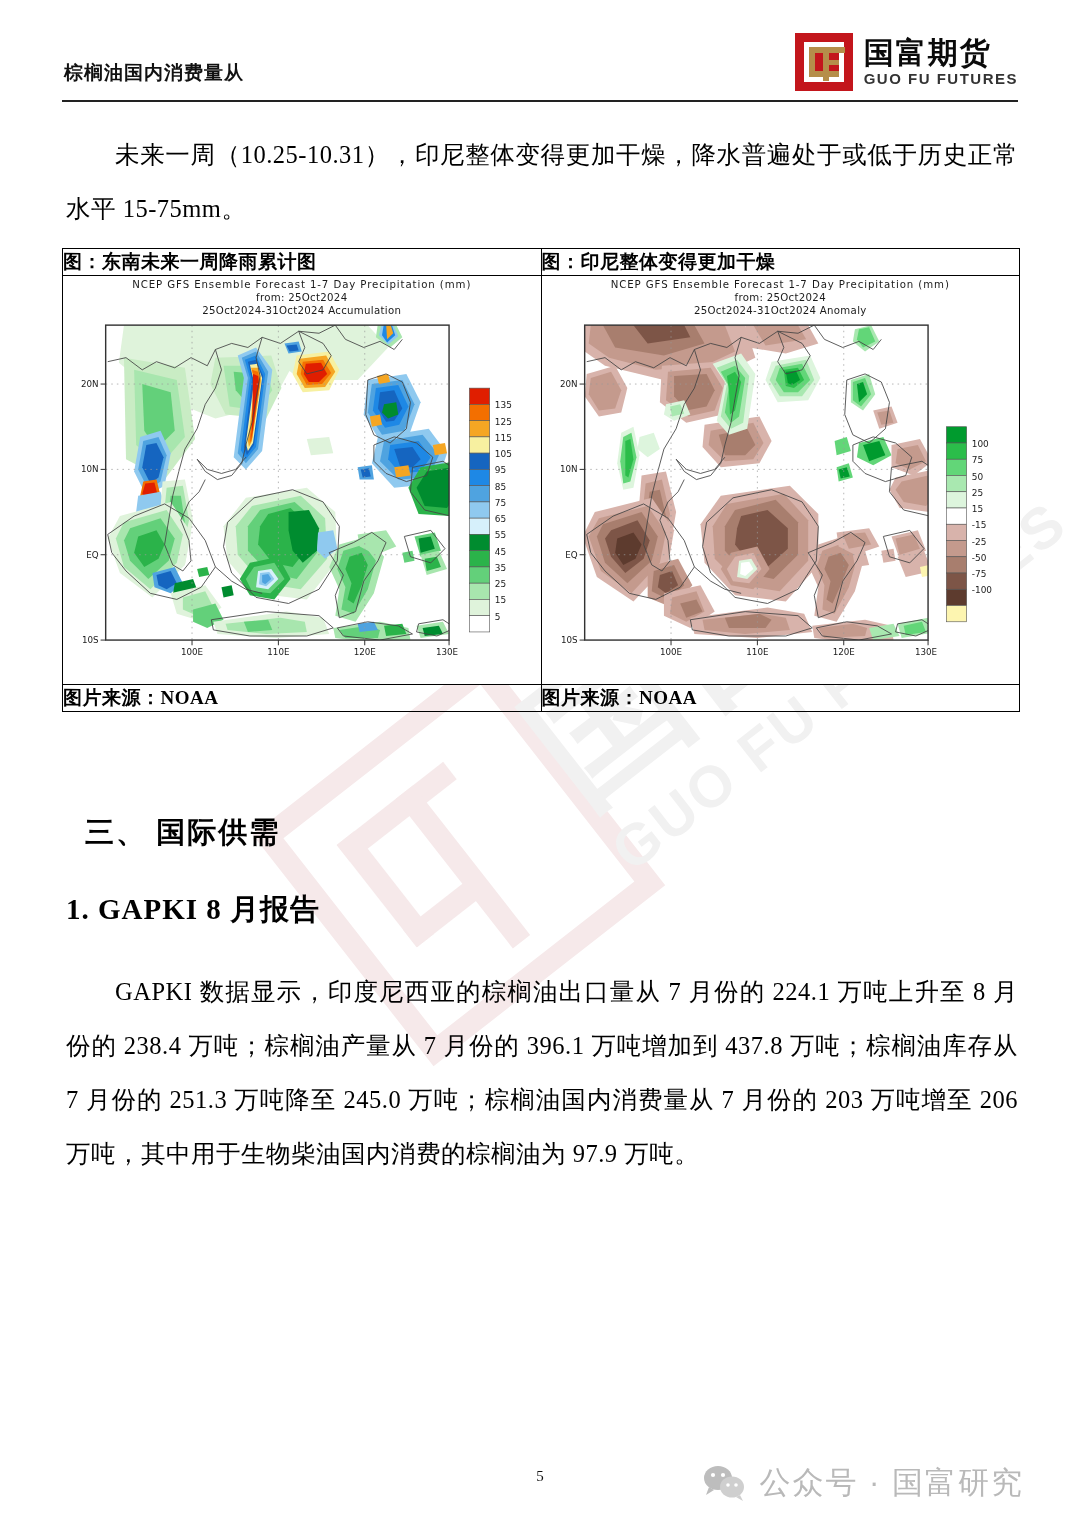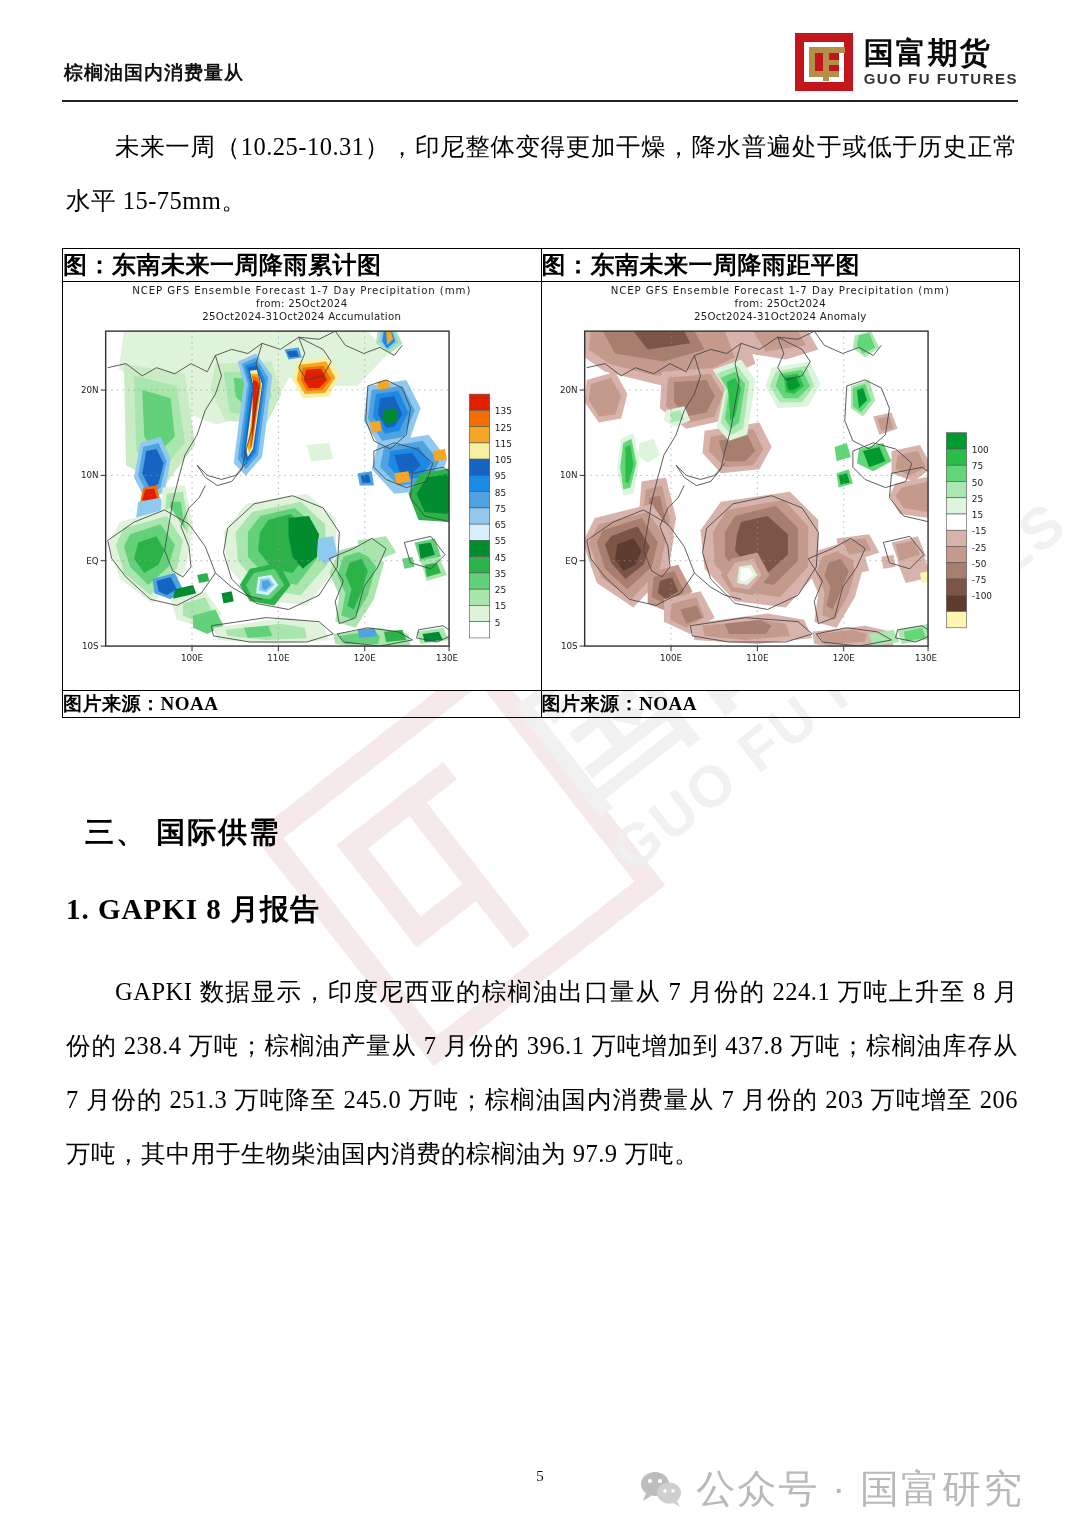--- a/index.html
+++ b/index.html
@@ -177,21 +177,21 @@
     table-layout: fixed;
   }
   .fig-table td {
     border: 1px solid #000;
     padding: 0;
     vertical-align: top;
   }
   .fig-cap {
     font-family: "Liberation Serif", serif;
     font-weight: 700;
-    font-size: 24px;
+    font-size: 19px;
     padding: 5px 4px 5px 10px;
     letter-spacing: 0.5px;
     white-space: nowrap;
   }
   .fig-src {
     font-family: "Liberation Serif", serif;
     font-weight: 700;
     font-size: 19px;
     padding: 6px 4px 6px 10px;
     letter-spacing: 0.5px;
@@ -257,21 +257,21 @@
     position: absolute;
     right: 56px;
     top: 1462px;
     display: flex;
     align-items: center;
     gap: 13px;
     z-index: 4;
   }
   #footer-brand-text {
     font-family: "Liberation Sans", sans-serif;
-    font-size: 39px;
+    font-size: 31px;
     color: #b9b9b9;
     letter-spacing: 2px;
     white-space: nowrap;
   }
   .wechat-ic { flex: none; }
 </style>
 </head>
 <body>
 
 <div id="watermark">
@@ -298,28 +298,28 @@
       <div class="gf-f2"></div>
       <div class="gf-f3"></div>
     </div>
     <div id="logo-text">
       <div id="logo-cn">国富期货</div>
       <div id="logo-en">GUO FU FUTURES</div>
     </div>
   </div>
 </div>
 
-<div class="para indent" style="top:120px;font-family:Liberation Serif, serif;">未来一周（10.25-10.31），印尼整体变得更加干燥，降水普遍处于或低于历史正常水平 15-75mm。</div>
+<div class="para indent" style="top:128px;font-family:Liberation Serif, serif;">未来一周（10.25-10.31），印尼整体变得更加干燥，降水普遍处于或低于历史正常水平 15-75mm。</div>
 
 <div id="figures">
   <table class="fig-table">
     <tbody>
         <tr>
       <td class="fig-cap">图：东南未来一周降雨累计图</td>
-      <td class="fig-cap">图：东南未来一周降雨距平图</td>
+      <td class="fig-cap">图：印尼整体变得更加干燥</td>
     </tr>
     <tr>
 
       <td class="fig-body">
         <div class="map-panel">
           <div class="map-title">
             <div class="t1">NCEP GFS Ensemble Forecast 1-7 Day Precipitation (mm)</div>
             <div>from: 25Oct2024</div>
             <div>25Oct2024-31Oct2024 Accumulation</div>
           </div>

